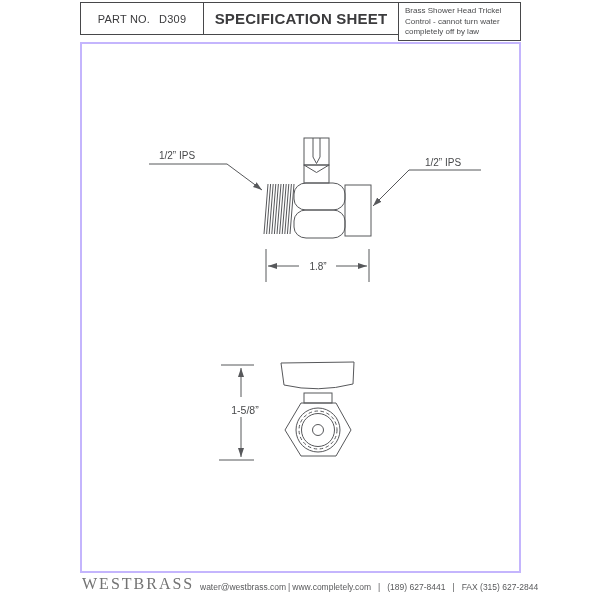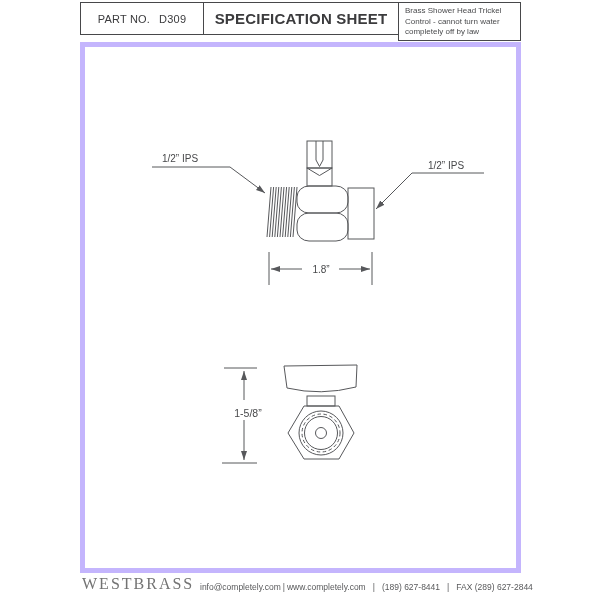--- a/index.html
+++ b/index.html
@@ -5,21 +5,21 @@
   html,body { margin:0; padding:0; background:#ffffff; }
   body { width:600px; height:600px; font-family:"Liberation Sans", sans-serif; color:#3b3b3d; }
   .sheet { position:relative; width:600px; height:600px; background:#fff; overflow:hidden; }
 
   .cell { position:absolute; box-sizing:border-box; border:1px solid #47484a; background:#fff; }
   .cell-part  { left:80px;  top:2px; width:124px; height:33px; display:flex; align-items:center; justify-content:center; font-size:11px; letter-spacing:0.2px; }
   .cell-part .gap { display:inline-block; width:9px; }
   .cell-title { left:203px; top:2px; width:196px; height:33px; display:flex; align-items:center; justify-content:center; font-size:15px; font-weight:600; letter-spacing:0.2px; }
   .cell-note  { left:398px; top:2px; width:123px; height:39px; padding:3px 6px; font-size:8px; line-height:1.32; color:#4a4b4d; }
 
-  .main-box { position:absolute; left:80px; top:42px; width:441px; height:531px; box-sizing:border-box; border:5px solid #c4b5fd; background:#fff; }
+  .main-box { position:absolute; left:80px; top:42px; width:441px; height:531px; box-sizing:border-box; border:2px solid #c4b5fd; background:#fff; }
   .main-box svg { position:absolute; left:0; top:0; }
 
   .brand { position:absolute; left:82px; top:576px; width:96px; text-align:center; }
   .brand-name { font-family:"Liberation Serif", serif; font-size:16px; line-height:15px; letter-spacing:2px; color:#737373; border-bottom:0.5px solid #7b7c7e; padding-bottom:12px; }
   .brand-tagline { font-size:4.5px; letter-spacing:0.2px; color:#6e6f71; margin-top:1px; white-space:nowrap; }
 
   .contact { position:absolute; left:200px; top:582px; width:321px; text-align:center; font-size:8.5px; color:#58595b; white-space:nowrap; }
   .contact .sep1 { margin:0 2px; }
   .contact .sep2 { margin:0 7px; }
 
@@ -111,16 +111,16 @@
       </g>
     </svg>
   </div>
 
   <div class="brand">
     <div class="brand-name">WESTBRASS</div>
     <div class="brand-tagline">Fine Decorative Plumbing Since 1935</div>
   </div>
 
   <div class="contact">
-    <span>info@completely.com</span><span class="sep1">|</span><span>www.completely.com</span><span class="sep2">|</span><span>(189) 627-8441</span><span class="sep2">|</span><span>FAX (289) 627-2844</span>
+    <span>water@westbrass.com</span><span class="sep1">|</span><span>www.completely.com</span><span class="sep2">|</span><span>(189) 627-8441</span><span class="sep2">|</span><span>FAX (315) 627-2844</span>
   </div>
 
 </div>
 
 </body></html>

